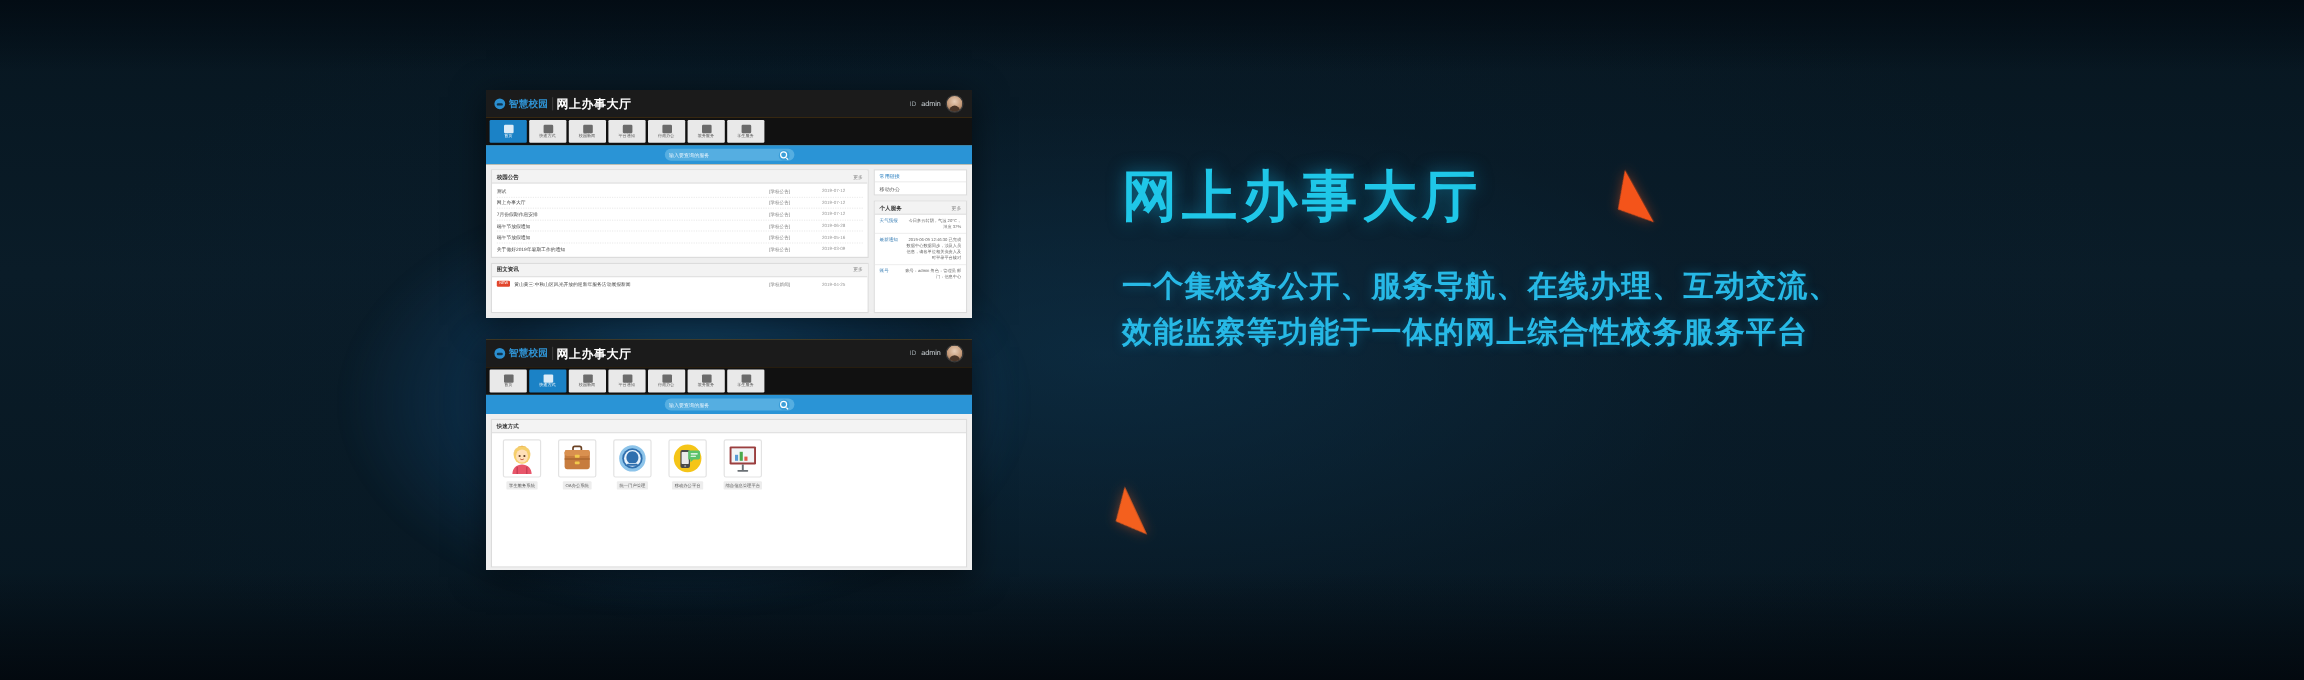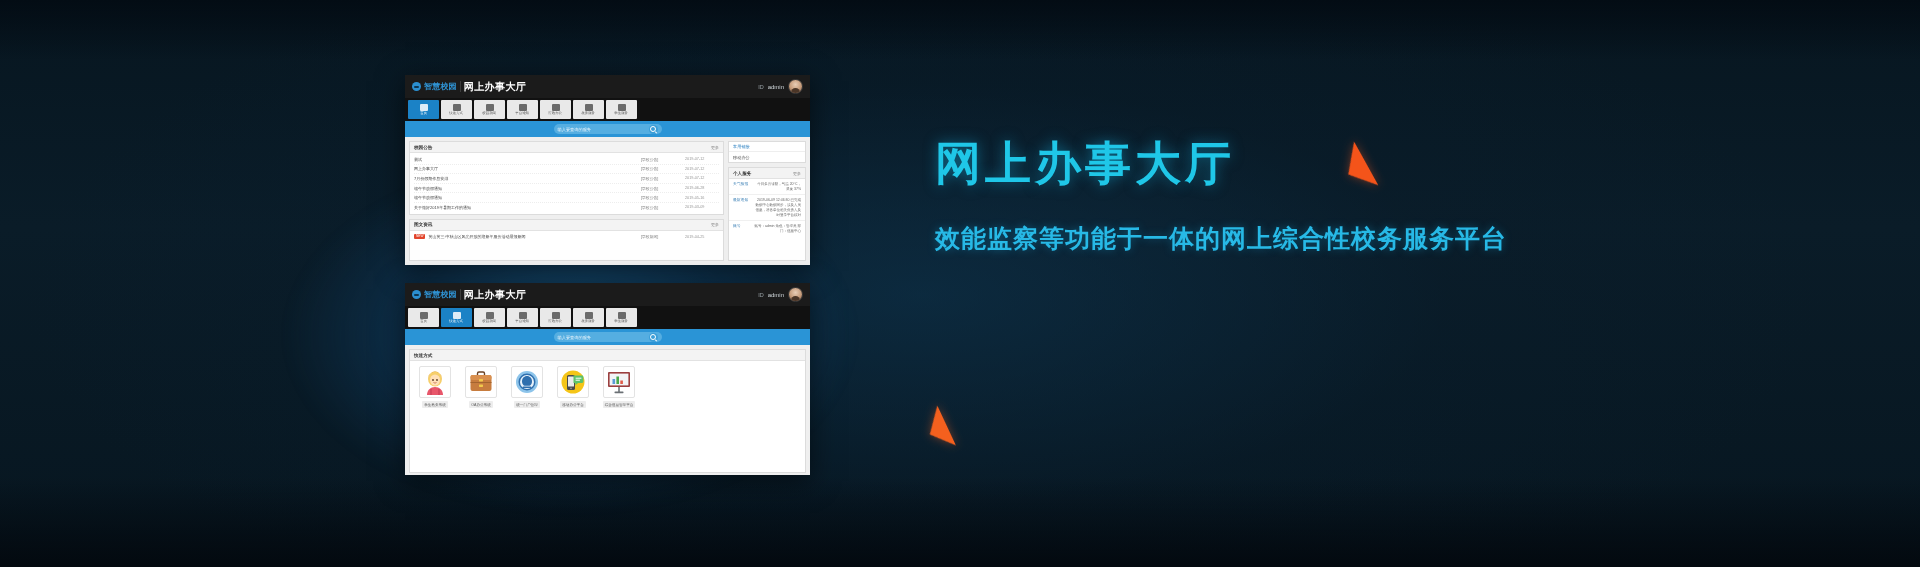--- a/index.html
+++ b/index.html
@@ -536,19 +536,20 @@
           </div>
 
         </div>
       </div>
     </div>
   </div>
 
   <div class="promo">
     <div class="promo-title">网上办事大厅</div>
     <div class="promo-sub">
+      <div class="promo-line">一个集校务公开、服务导航、在线办理、互动交流、</div>
       <div class="promo-line">效能监察等功能于一体的网上综合性校务服务平台</div>
     </div>
   </div>
 
   <div class="tri tri-a"></div>
   <div class="tri tri-b"></div>
 </div>
 
 </body></html>

